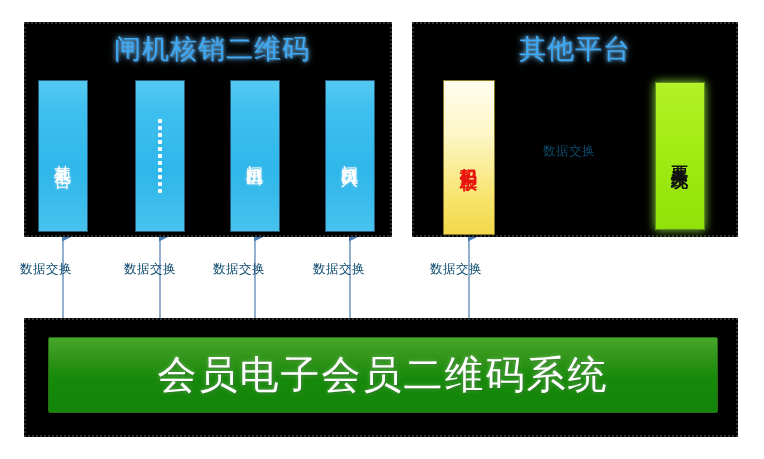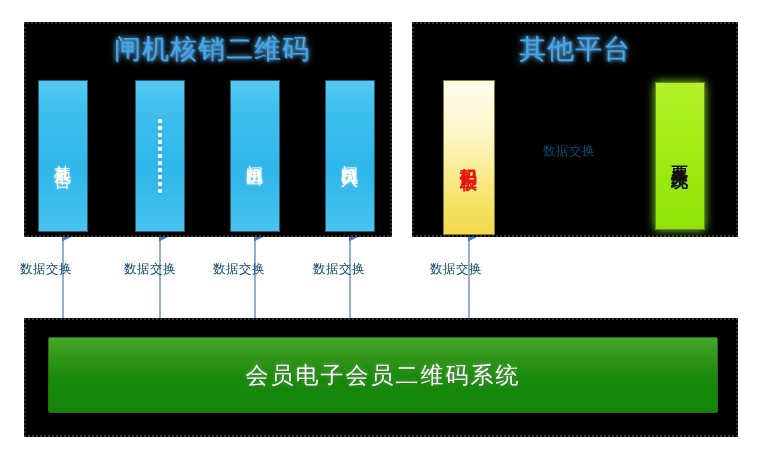--- a/index.html
+++ b/index.html
@@ -131,21 +131,21 @@
     box-sizing: border-box;
     border: 1.5px solid #2a6b15;
     border-radius: 2px;
     background: linear-gradient(180deg, #46a82a 0%, #35971c 22%, #17890a 55%, #12850a 100%);
     box-shadow: 2px 2px 3px rgba(0,0,0,0.30);
     display: flex;
     align-items: center;
     justify-content: center;
   }
   #member-bar .bar-label {
-    font-size: 23px;
+    font-size: 39px;
     line-height: 34px;
     letter-spacing: 2px;
     color: #ffffff;
     text-shadow: 0 0 4px rgba(255,255,255,0.35), 1px 1px 2px rgba(0,0,0,0.25);
     white-space: nowrap;
     user-select: none;
   }
 
   
   #arrows {

